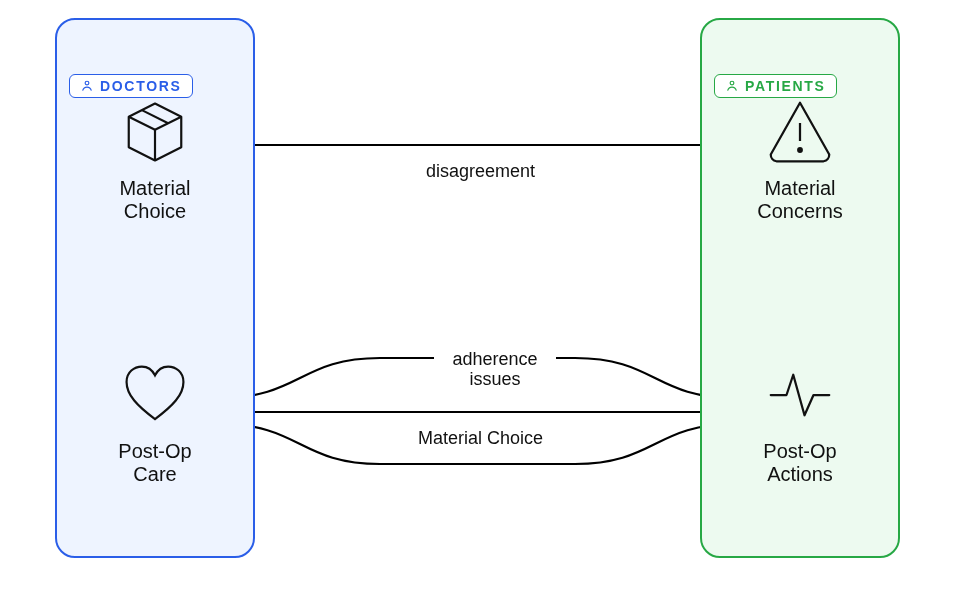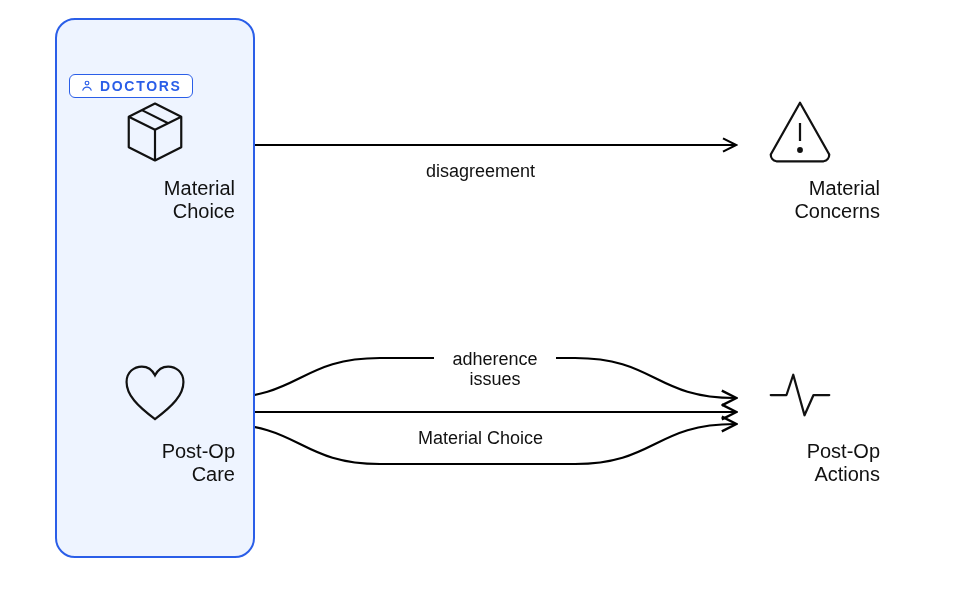--- a/index.html
+++ b/index.html
@@ -13,21 +13,21 @@
   .panel.patients{left:700px;top:18px;width:200px;height:540px;
     background:#edfaf0;border:2px solid #27a845;}
   .panel-header{position:absolute;top:10px;left:12px;
     display:flex;align-items:center;gap:6px;
     padding:3px 10px;border-radius:6px;font-size:14px;letter-spacing:0.12em;
     font-weight:700;margin-top:44px;}
   .panel.doctors .panel-header{border:1.5px solid #2a5ee8;background:#fff;color:#2a5ee8;}
   .panel.patients .panel-header{border:1.5px solid #27a845;background:#fff;color:#27a845;}
   .person-glyph{width:14px;height:14px;display:inline-block;}
   
-  .node{position:absolute;width:160px;text-align:right;}
+  .node{position:absolute;width:160px;text-align:center;}
   .node .icon{margin:0 auto 8px;width:80px;height:74px;display:flex;
     align-items:center;justify-content:center;}
   .node .label{font-size:20px;line-height:1.15;color:#111;}
   
   .edge-label{position:absolute;background:#fff;padding:0 6px;
     font-size:18px;color:#111;text-align:center;white-space:nowrap;margin-top:28px;}
   .edge-label.multi{white-space:normal;line-height:1.1;}
   svg.edges{position:absolute;left:0;top:0;width:953px;height:594px;
     pointer-events:none;}
 </style>
@@ -66,20 +66,31 @@
       <span class="person-glyph">
         <svg viewBox="0 0 24 24" width="14" height="14" fill="none" stroke="#2a5ee8" stroke-width="2">
           <circle cx="12" cy="7" r="3.2"></circle>
             <path d="M4.5 20c1.2-4 4-6 7.5-6s6.3 2 7.5 6"></path>
         </svg>
       </span>
       <span>DOCTORS</span>
     </div>
   </div>
 
+  <div class="panel patients">
+    <div class="panel-header">
+      <span class="person-glyph">
+        <svg viewBox="0 0 24 24" width="14" height="14" fill="none" stroke="#27a845" stroke-width="2">
+          <circle cx="12" cy="7" r="3.2"></circle>
+            <path d="M4.5 20c1.2-4 4-6 7.5-6s6.3 2 7.5 6"></path>
+        </svg>
+      </span>
+      <span>PATIENTS</span>
+    </div>
+  </div>
 
   <div class="node" style="left:75px;top:95px">
     <div class="icon">
       <svg viewBox="0 0 64 64" width="76" height="70" fill="none" stroke="#111" stroke-width="2" stroke-linejoin="round">
         <path d="M32 6 L56 18 L56 46 L32 58 L8 46 L8 18 Z"></path>
         <path d="M8 18 L32 30 L56 18"></path>
           <path d="M32 30 L32 58"></path>
         <path d="M20 12 L44 24"></path>
       </svg>
     </div>

